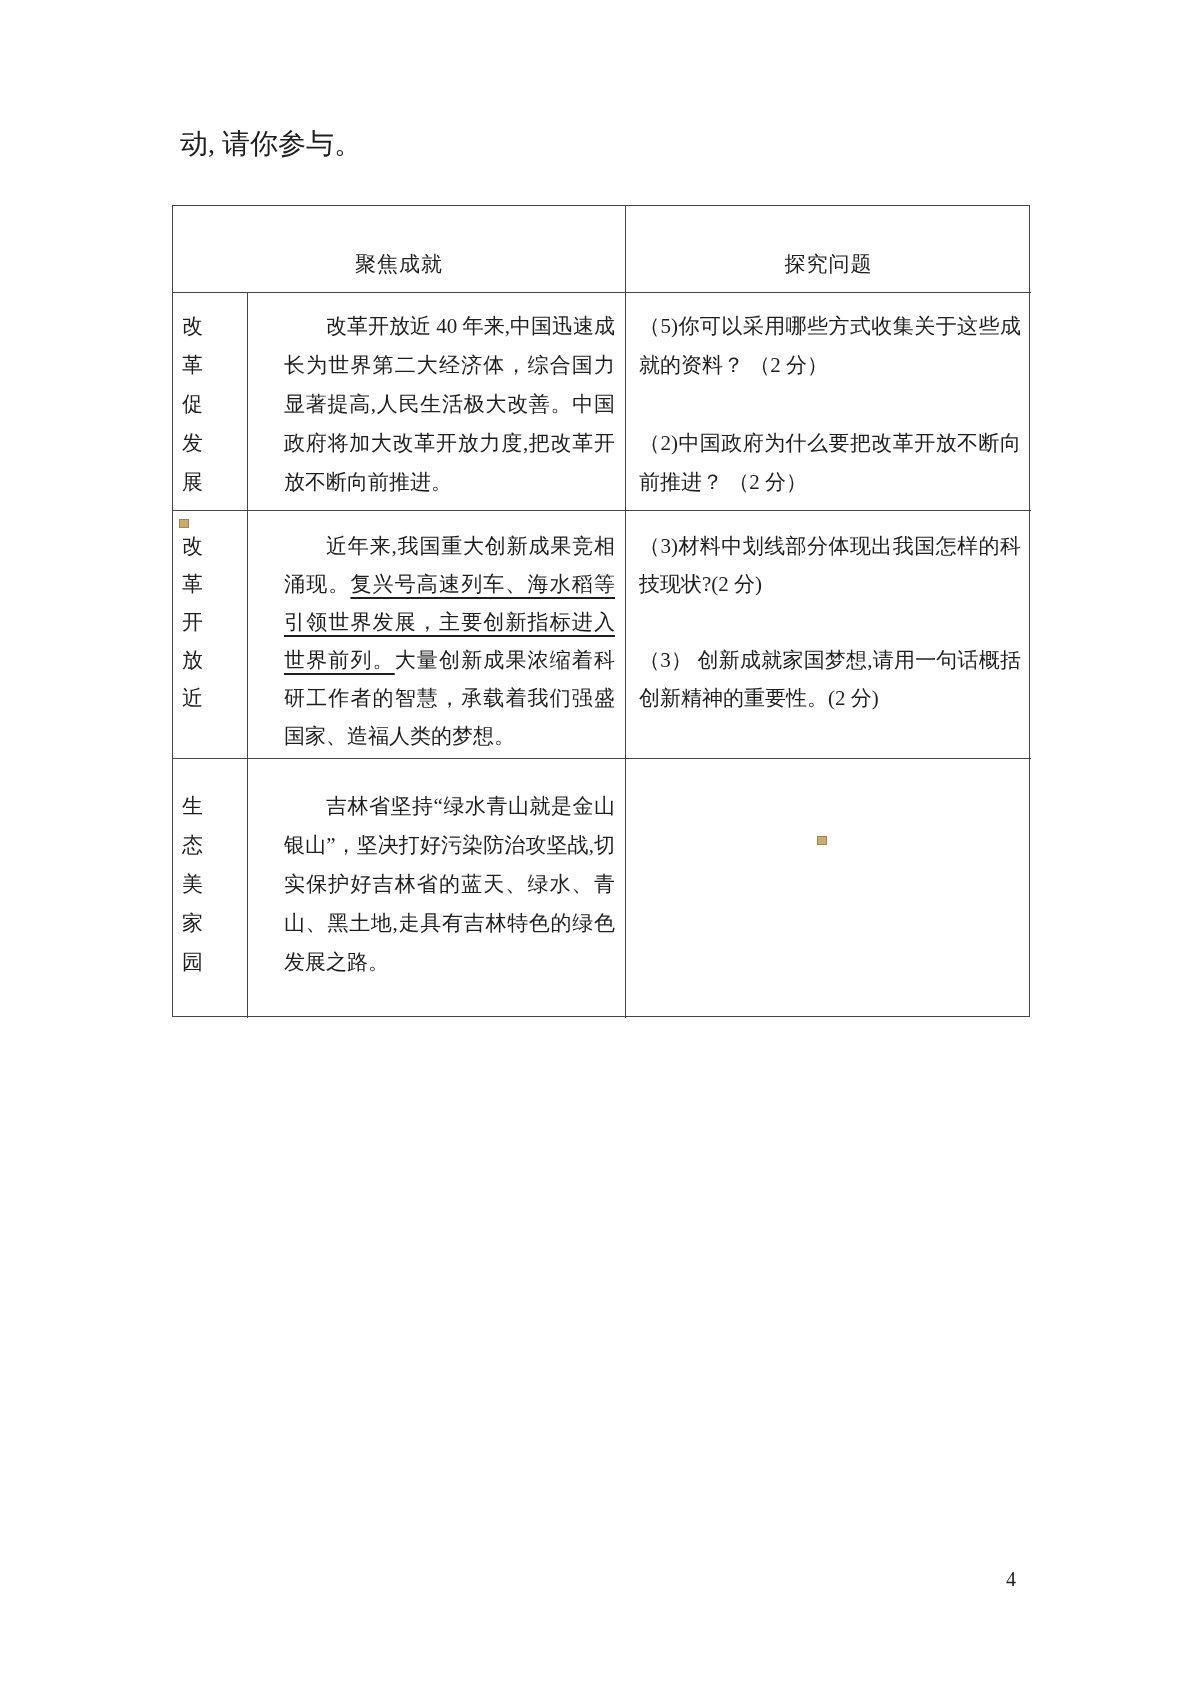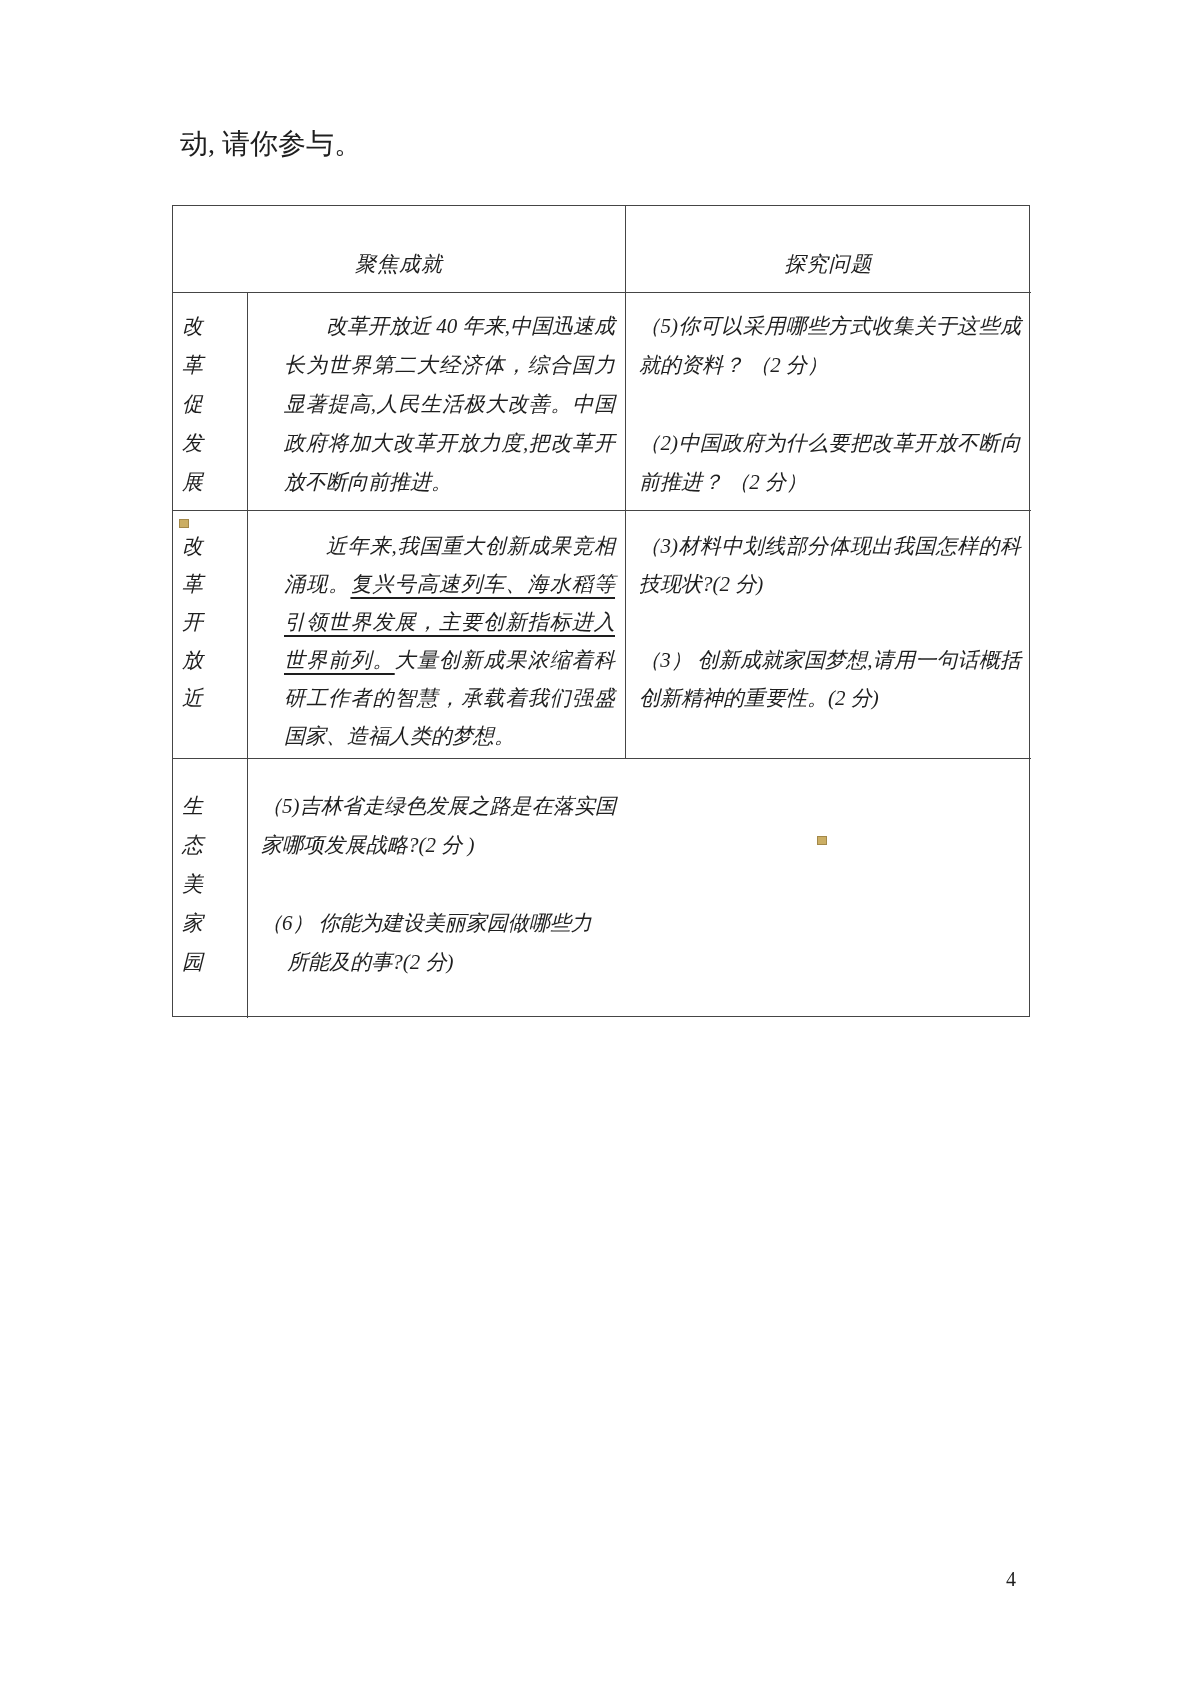--- a/index.html
+++ b/index.html
@@ -18,21 +18,21 @@
   
   .exam-table {
     position:absolute; left:172px; top:205px;
     width:858px; height:812px;
     display:grid;
     grid-template-columns:75px 378px 405px;
     grid-template-rows:87px 218px 248px 259px;
     border:1px solid #454545;
     font-size:21px;
   }
-  .cell { border-right:1px solid #454545; border-bottom:1px solid #454545;font-style:italic; }
+  .cell { border-right:1px solid #454545; border-bottom:1px solid #454545; }
   .cell.no-r { border-right:none; }
   .cell.no-b { border-bottom:none; }
   .header-cell {
     display:flex; align-items:flex-end; justify-content:center;
     padding-bottom:14px; letter-spacing:1px;
   }
   .span2 { grid-column:1 / 3; }
   .label-cell { padding:var(--pt,14px) 0 0 9px; }
   .v-label { width:24px; word-break:break-all; line-height:var(--lh,39px); }
   .content-cell { padding:var(--pt,14px) 10px 0 12px; }
@@ -93,23 +93,21 @@
     <p><span>近年来,我国重大创新成果竞相涌现。</span><span class="underlined">复兴号高速列车、海水稻等引领世界发展，主要创新指标进入世界前列。</span><span>大量创新成果浓缩着科研工作者的智慧，承载着我们强盛国家、造福人类的梦想。</span></p>
   </div>
   <div class="cell questions-cell no-r r2">
     <p class="question">（3)材料中划线部分体现出我国怎样的科技现状?(2 分)</p>
     <p class="question">（3） 创新成就家国梦想,请用一句话概括创新精神的重要性。(2 分)</p>
   </div>
 
   <div class="cell label-cell no-b r3">
     <div class="v-label">生态美家园</div>
   </div>
-  <div class="cell questions-cell no-r no-b r3">
-    <p class="question">（5)吉林省走绿色发展之路是在落实国家哪项发展战略?(2 分 )</p>
-    <p class="question">（6） 你能为建设美丽家园做哪些力
-　 所能及的事?(2 分)</p>
+  <div class="cell content-cell no-b r3">
+    <p>吉林省坚持“绿水青山就是金山银山”，坚决打好污染防治攻坚战,切实保护好吉林省的蓝天、绿水、青山、黑土地,走具有吉林特色的绿色发展之路。</p>
   </div>
 </div>
 
 <span class="scan-artifact artifact-a"></span>
 <span class="scan-artifact artifact-b"></span>
 
 <div class="page-number">4</div>
 
 </body></html>

